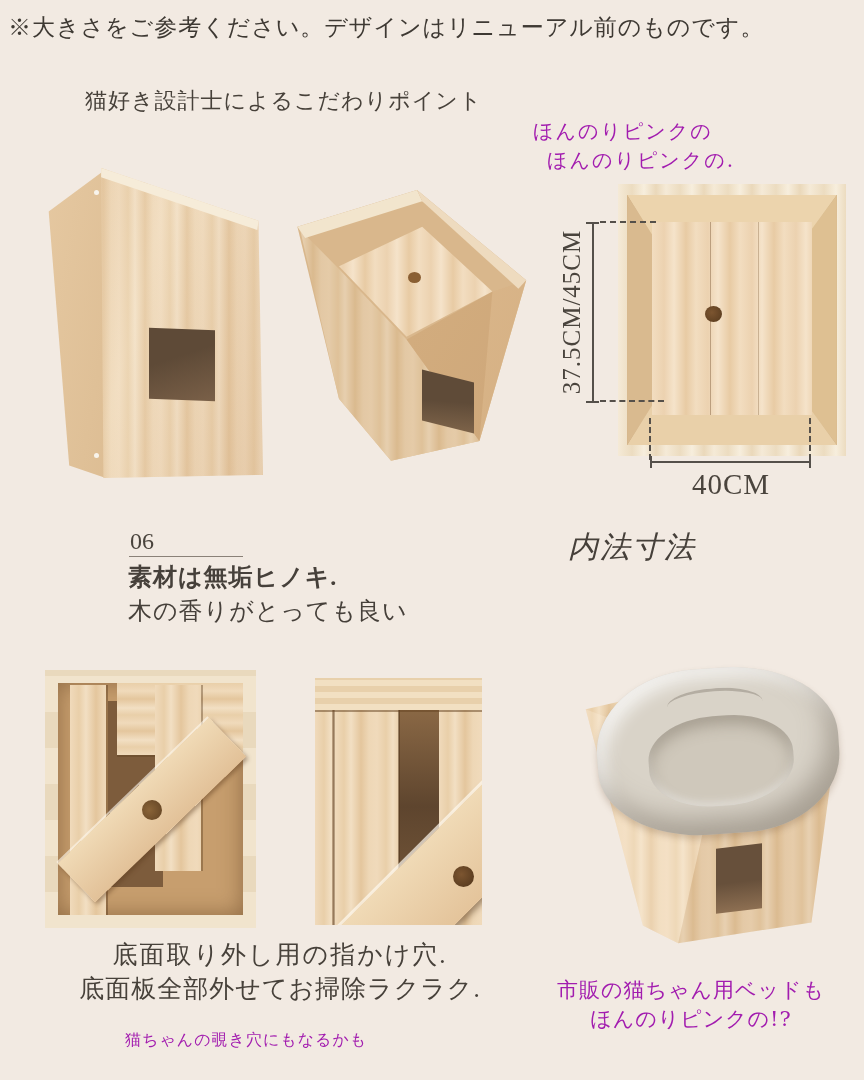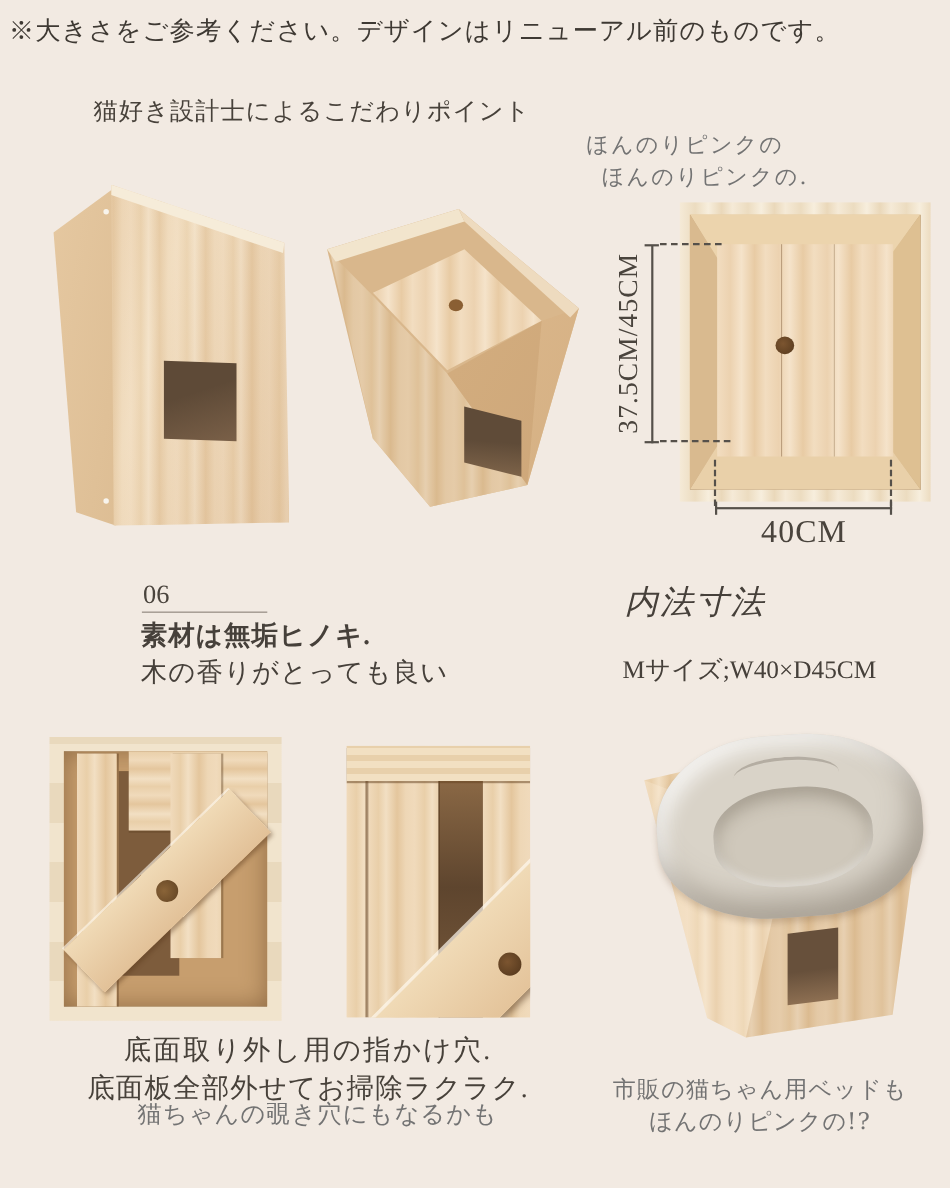--- a/index.html
+++ b/index.html
@@ -1,20 +1,20 @@
 <!DOCTYPE html>
 <html><head>
 <meta charset="utf-8">
 <style>
   html,body{margin:0;padding:0;}
   body{width:864px;height:1080px;font-family:"Liberation Serif","DejaVu Serif",serif;}
   .page{position:relative;width:864px;height:1080px;background:#f2eae2;overflow:hidden;}
   .abs{position:absolute;}
   .serif{font-family:"Liberation Serif","DejaVu Serif",serif;color:#46403a;}
-  .hand{font-family:"DejaVu Serif","Liberation Serif",serif;color:#737373;font-weight:400;}
+  .hand{font-family:"DejaVu Serif","Liberation Serif",serif;color:#a21caf;font-weight:400;}
 
   
   .grain-v{background:repeating-linear-gradient(90deg,#f0dabb 0px,#e9cfa9 9px,#f2dfc3 16px,#e4c69d 26px,#eed7b6 34px,#f0dabb 42px);}
   .grain-v-pink{background:repeating-linear-gradient(90deg,#f2ddc0 0px,#ecd2b0 12px,#f5e3ca 22px,#e8cba4 34px,#f2ddc0 44px);}
   .grain-white{background:repeating-linear-gradient(90deg,#f5ead7 0px,#ecdcc0 14px,#f7eedd 26px,#ead8ba 38px,#f5ead7 48px);}
   .grain-h{background:repeating-linear-gradient(0deg,#f0dabb 0px,#e9cfa9 8px,#f2dfc3 15px,#e4c69d 24px,#f0dabb 32px);}
 
   
   .note-top{left:8px;top:12px;font-size:23px;letter-spacing:1px;color:#3e3933;}
   .heading{left:85px;top:86px;font-size:22px;letter-spacing:1px;color:#47413a;}
@@ -22,21 +22,21 @@
   .pink2{left:547px;top:147px;font-size:20px;letter-spacing:2px;}
   .pt-num{left:130px;top:528px;font-size:24px;color:#4a443d;}
   .pt-rule{left:129px;top:556px;width:114px;height:1px;background:#8a8178;}
   .pt-l1{left:128px;top:561px;font-size:24px;letter-spacing:1px;font-weight:bold;}
   .pt-l2{left:128px;top:595px;font-size:24px;letter-spacing:1px;}
   .dims-title{left:568px;top:527px;font-size:30px;letter-spacing:2px;font-style:italic;}
   .dims-s{left:566px;top:560px;font-size:23px;}
   .dims-m{left:566px;top:593px;font-size:23px;}
   .cap-bl{left:40px;top:938px;width:480px;text-align:center;font-size:25px;letter-spacing:2px;color:#47413a;}
   .cap-bl2{left:40px;top:972px;width:480px;text-align:center;font-size:25px;letter-spacing:1px;color:#47413a;}
-  .cap-peek{left:125px;top:998px;font-size:22px;letter-spacing:1px;}
+  .cap-peek{left:125px;top:1030px;font-size:16px;letter-spacing:1px;}
   .cap-bed{left:545px;top:976px;width:292px;text-align:center;font-size:21px;letter-spacing:1px;}
   .cap-bed2{left:545px;top:1005px;width:292px;text-align:center;font-size:21px;letter-spacing:1px;}
 
   
   .dimline{background:#55504a;}
   .dash-h{border-top:2px dashed #55504a;height:0;}
   .dash-v{border-left:2px dashed #55504a;width:0;}
   .dim-label-v{left:488px;top:298px;width:168px;height:28px;line-height:28px;text-align:center;
      transform:rotate(-90deg);font-size:25px;color:#4a443d;letter-spacing:1px;}
   .dim-label-h{left:648px;top:468px;width:166px;text-align:center;font-size:29px;color:#4a443d;letter-spacing:1px;}
@@ -211,21 +211,20 @@
   <div class="abs dimline" style="left:809px;top:456px;width:2px;height:12px;"></div>
   <div class="abs serif dim-label-v">37.5CM/45CM</div>
   <div class="abs serif dim-label-h">40CM</div>
 
   <div class="abs serif pt-num">06</div>
   <div class="abs pt-rule"></div>
   <div class="abs serif pt-l1">素材は無垢ヒノキ.</div>
   <div class="abs serif pt-l2">木の香りがとっても良い</div>
 
   <div class="abs serif dims-title">内法寸法</div>
-  <div class="abs serif dims-m">Mサイズ;W40×D45CM</div>
 
   <div class="abs photoD">
     <div class="abs pd-frame"></div>
     <div class="abs pd-inner"></div>
     <div class="abs pd-shadow"></div>
     <div class="abs pd-board-t grain-h"></div>
     <div class="abs pd-board-l grain-v"></div>
     <div class="abs pd-board-m grain-v"></div>
     <div class="abs pd-diag">
       <div class="abs pd-hole"></div>

